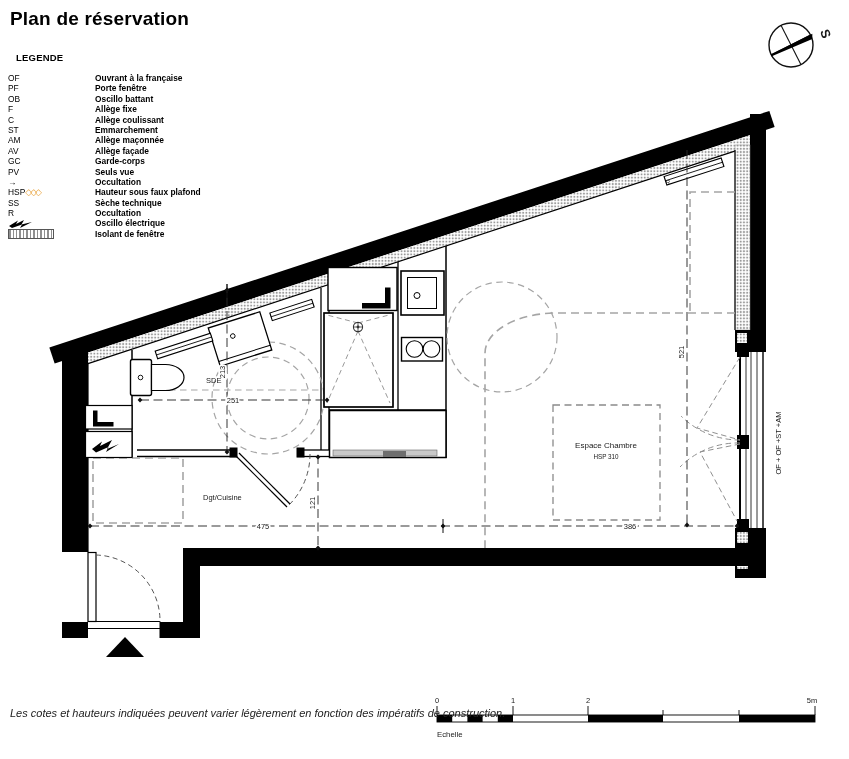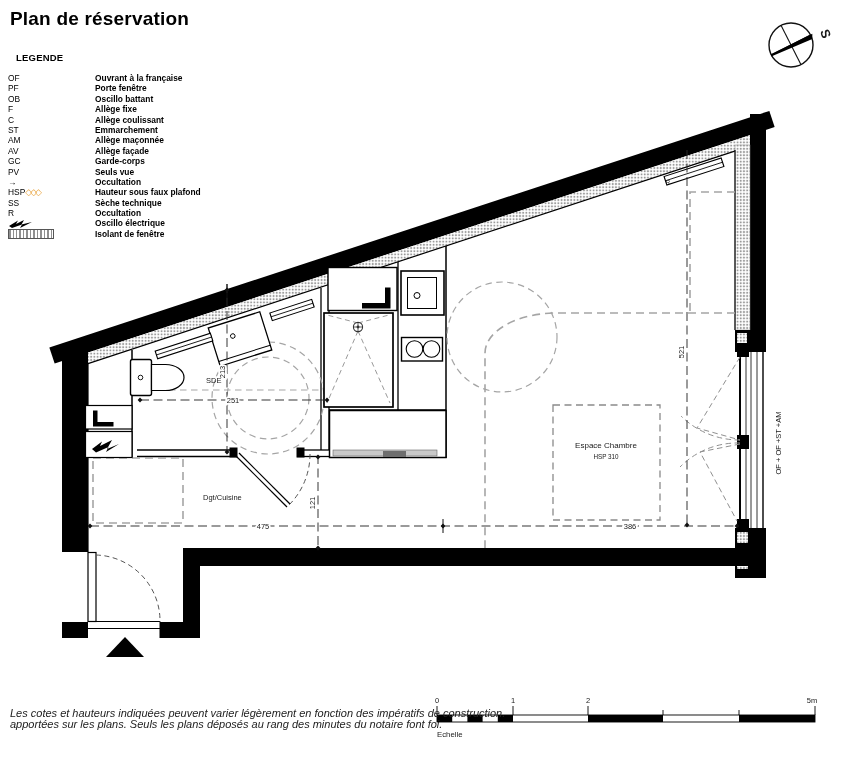--- a/index.html
+++ b/index.html
@@ -327,16 +327,15 @@
       <text x="437" y="703" text-anchor="middle" font-size="7.5">0</text>
       <text x="513" y="703" text-anchor="middle" font-size="7.5">1</text>
       <text x="588" y="703" text-anchor="middle" font-size="7.5">2</text>
       <text x="812" y="703" text-anchor="middle" font-size="7.5">5m</text>
       <text x="437" y="737" font-size="7.8">Echelle</text>
     </g>
   </svg>
 
   <div class="disclaimer">
     <div>Les cotes et hauteurs indiquées peuvent varier légèrement en fonction des impératifs de construction.</div>
-    <div>apportées sur les plans. Seuls les plans déposés au rang des minutes du notaire font foi.</div>
   </div>
 
 </div>
 
 </body></html>

